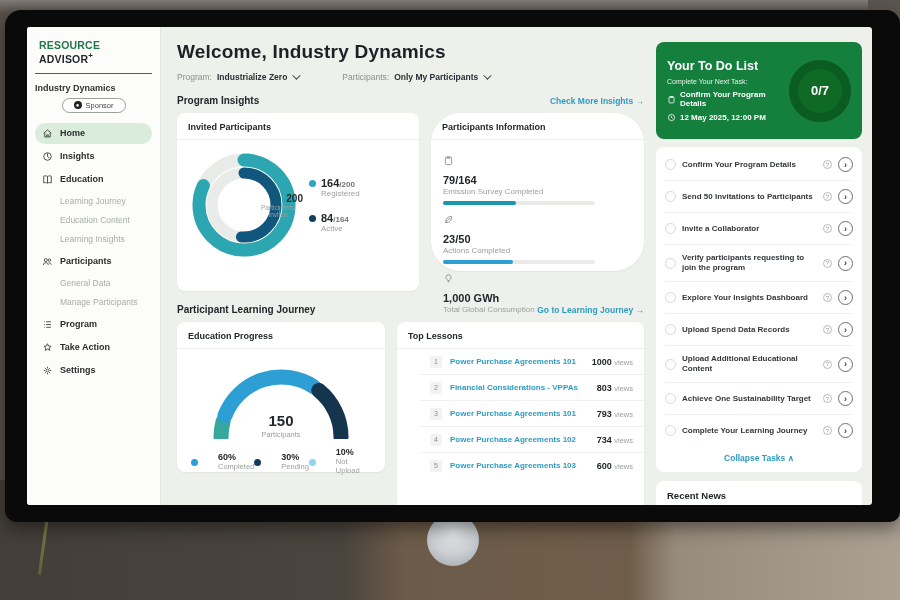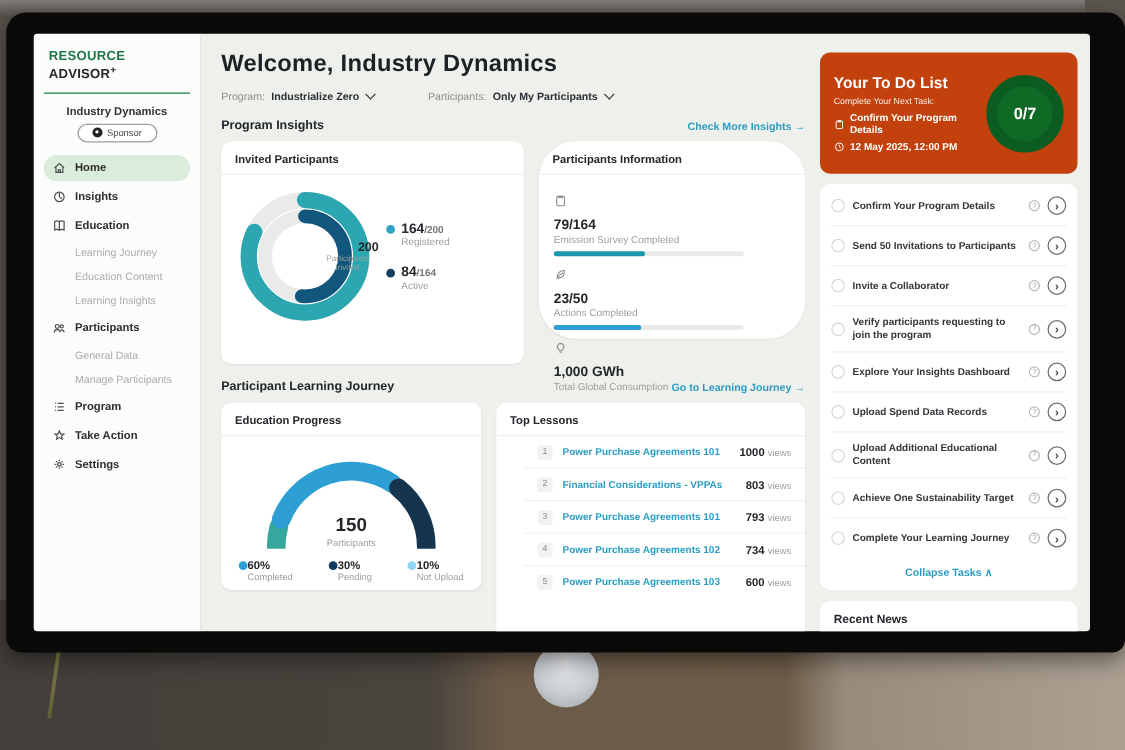--- a/index.html
+++ b/index.html
@@ -26,21 +26,21 @@
   .screen { position:absolute; left:22px; top:17px; width:845px; height:478px;
     background:#eef0ec; border-radius:3px; overflow:hidden; display:flex;
     font-size:9px; color:#3a3a3a; }
 
   
   .sidebar { width:134px; min-width:134px; background:#fcfdfb; border-right:1px solid #e4e6e2;
     padding:10px 8px 0 8px; }
   .logo { text-align:left; padding:2px 2px 8px 4px; border-bottom:1px solid #15803d;
     font-weight:bold; font-size:10.5px; letter-spacing:.2px; }
   .logo .g { color:#20784a; } .logo .d { color:#23282b; } .logo sup { font-size:8px; color:#23282b; }
-  .org { text-align:center; font-weight:bold; font-size:9px; color:#333; margin-top:9px; }
+  .org { font-weight:bold; font-size:9px; color:#333; margin-top:9px; }
   .sponsor { margin:5px auto 10px auto; width:64px; height:15px; border:1px solid #9aa09a;
     border-radius:9px; display:flex; align-items:center; justify-content:center; gap:4px;
     font-size:7.5px; color:#444; background:#fff; }
   .sponsor .dot { width:8px; height:8px; border-radius:50%; background:#222; color:#fff;
     font-size:6px; line-height:8px; text-align:center; }
   .nav-item { display:flex; align-items:center; gap:7px; padding:5px 7px; margin:2px 0;
     border-radius:13px; font-weight:bold; font-size:9px; color:#2d2d2d; cursor:pointer; }
   .nav-item.active { background:#daecdb; }
   .nav-item svg { width:11px; height:11px; stroke:#4b4f4b; fill:none; stroke-width:1.4; flex:none; }
   .nav-sub { padding:4.5px 7px 4.5px 25px; font-size:8.5px; color:#a9aca8; cursor:pointer; }
@@ -86,37 +86,37 @@
   .m-bar { width:152px; height:4px; border-radius:2px; background:#e9ebe9; margin-top:5px; }
   .m-fill { height:4px; border-radius:2px; }
 
   
   .card-edu { width:208px; height:150px; }
   .gauge-wrap { position:relative; width:150px; height:80px; margin:10px auto 0 auto; }
   .gauge-center { position:absolute; left:0; right:0; bottom:0; text-align:center; }
   .gauge-center b { font-size:15px; color:#23272b; display:block; }
   .gauge-center span { font-size:7.5px; color:#9b9f9b; }
   .gauge-legend { display:flex; justify-content:space-between; padding:8px 14px 0 14px; }
-  .gl-item { display:flex; gap:0; }
+  .gl-item { display:flex; gap:20px;align-items:center; }
   .gl-dot { width:7px; height:7px; border-radius:50%; margin-top:2px; flex:none; }
   .gl-pct { font-size:9px; font-weight:bold; color:#23272b; }
   .gl-lab { font-size:7.5px; color:#9b9f9b; }
 
   
   .card-lessons { flex:1; height:197px; }
   .lesson-row { display:flex; align-items:center; gap:8px; padding:6.5px 11px;margin-left:22px; }
   .lesson-row + .lesson-row { border-top:1px solid #f1f1f1; }
   .rank { width:12px; height:12px; border-radius:3px; background:#f1f2f1; color:#8b8f8b;
     font-size:7px; display:flex; align-items:center; justify-content:center; flex:none; }
   .lesson-title { flex:1; font-size:8px; font-weight:bold; color:#2e9cc2; cursor:pointer; }
   .views b { font-size:9px; color:#23272b; } .views span { font-size:7.5px; color:#9b9f9b; }
 
   
   .right { width:216px; min-width:216px; padding:15px 10px 0 0; }
-  .todo-card { background:#c2410c; border-radius:8px; padding:28px 11px; color:#fff;
+  .todo-card { background:#15803d; border-radius:8px; padding:28px 11px; color:#fff;
     display:flex; justify-content:space-between; align-items:center; height:97px; }
   .todo-title { font-size:12.5px; font-weight:bold; }
   .todo-sub { font-size:7px; margin-top:5px; opacity:.9; }
   .todo-line { display:flex; align-items:center; gap:4px; margin-top:5px; font-size:8px; font-weight:bold; }
   .todo-line svg { width:9px; height:9px; stroke:#fff; fill:none; stroke-width:1.4; flex:none; }
   .todo-badge { width:62px; height:62px; border-radius:50%; background:#0f6a26;
     border:9px solid #0b5c20; display:flex; align-items:center; justify-content:center;
     font-size:13px; font-weight:bold; flex:none; }
   .tasks-card { background:#fff; border-radius:8px; margin-top:8px; padding:2px 9px 4px 9px; }
   .task-row { display:flex; align-items:center; gap:6px; padding:8px 0; }

